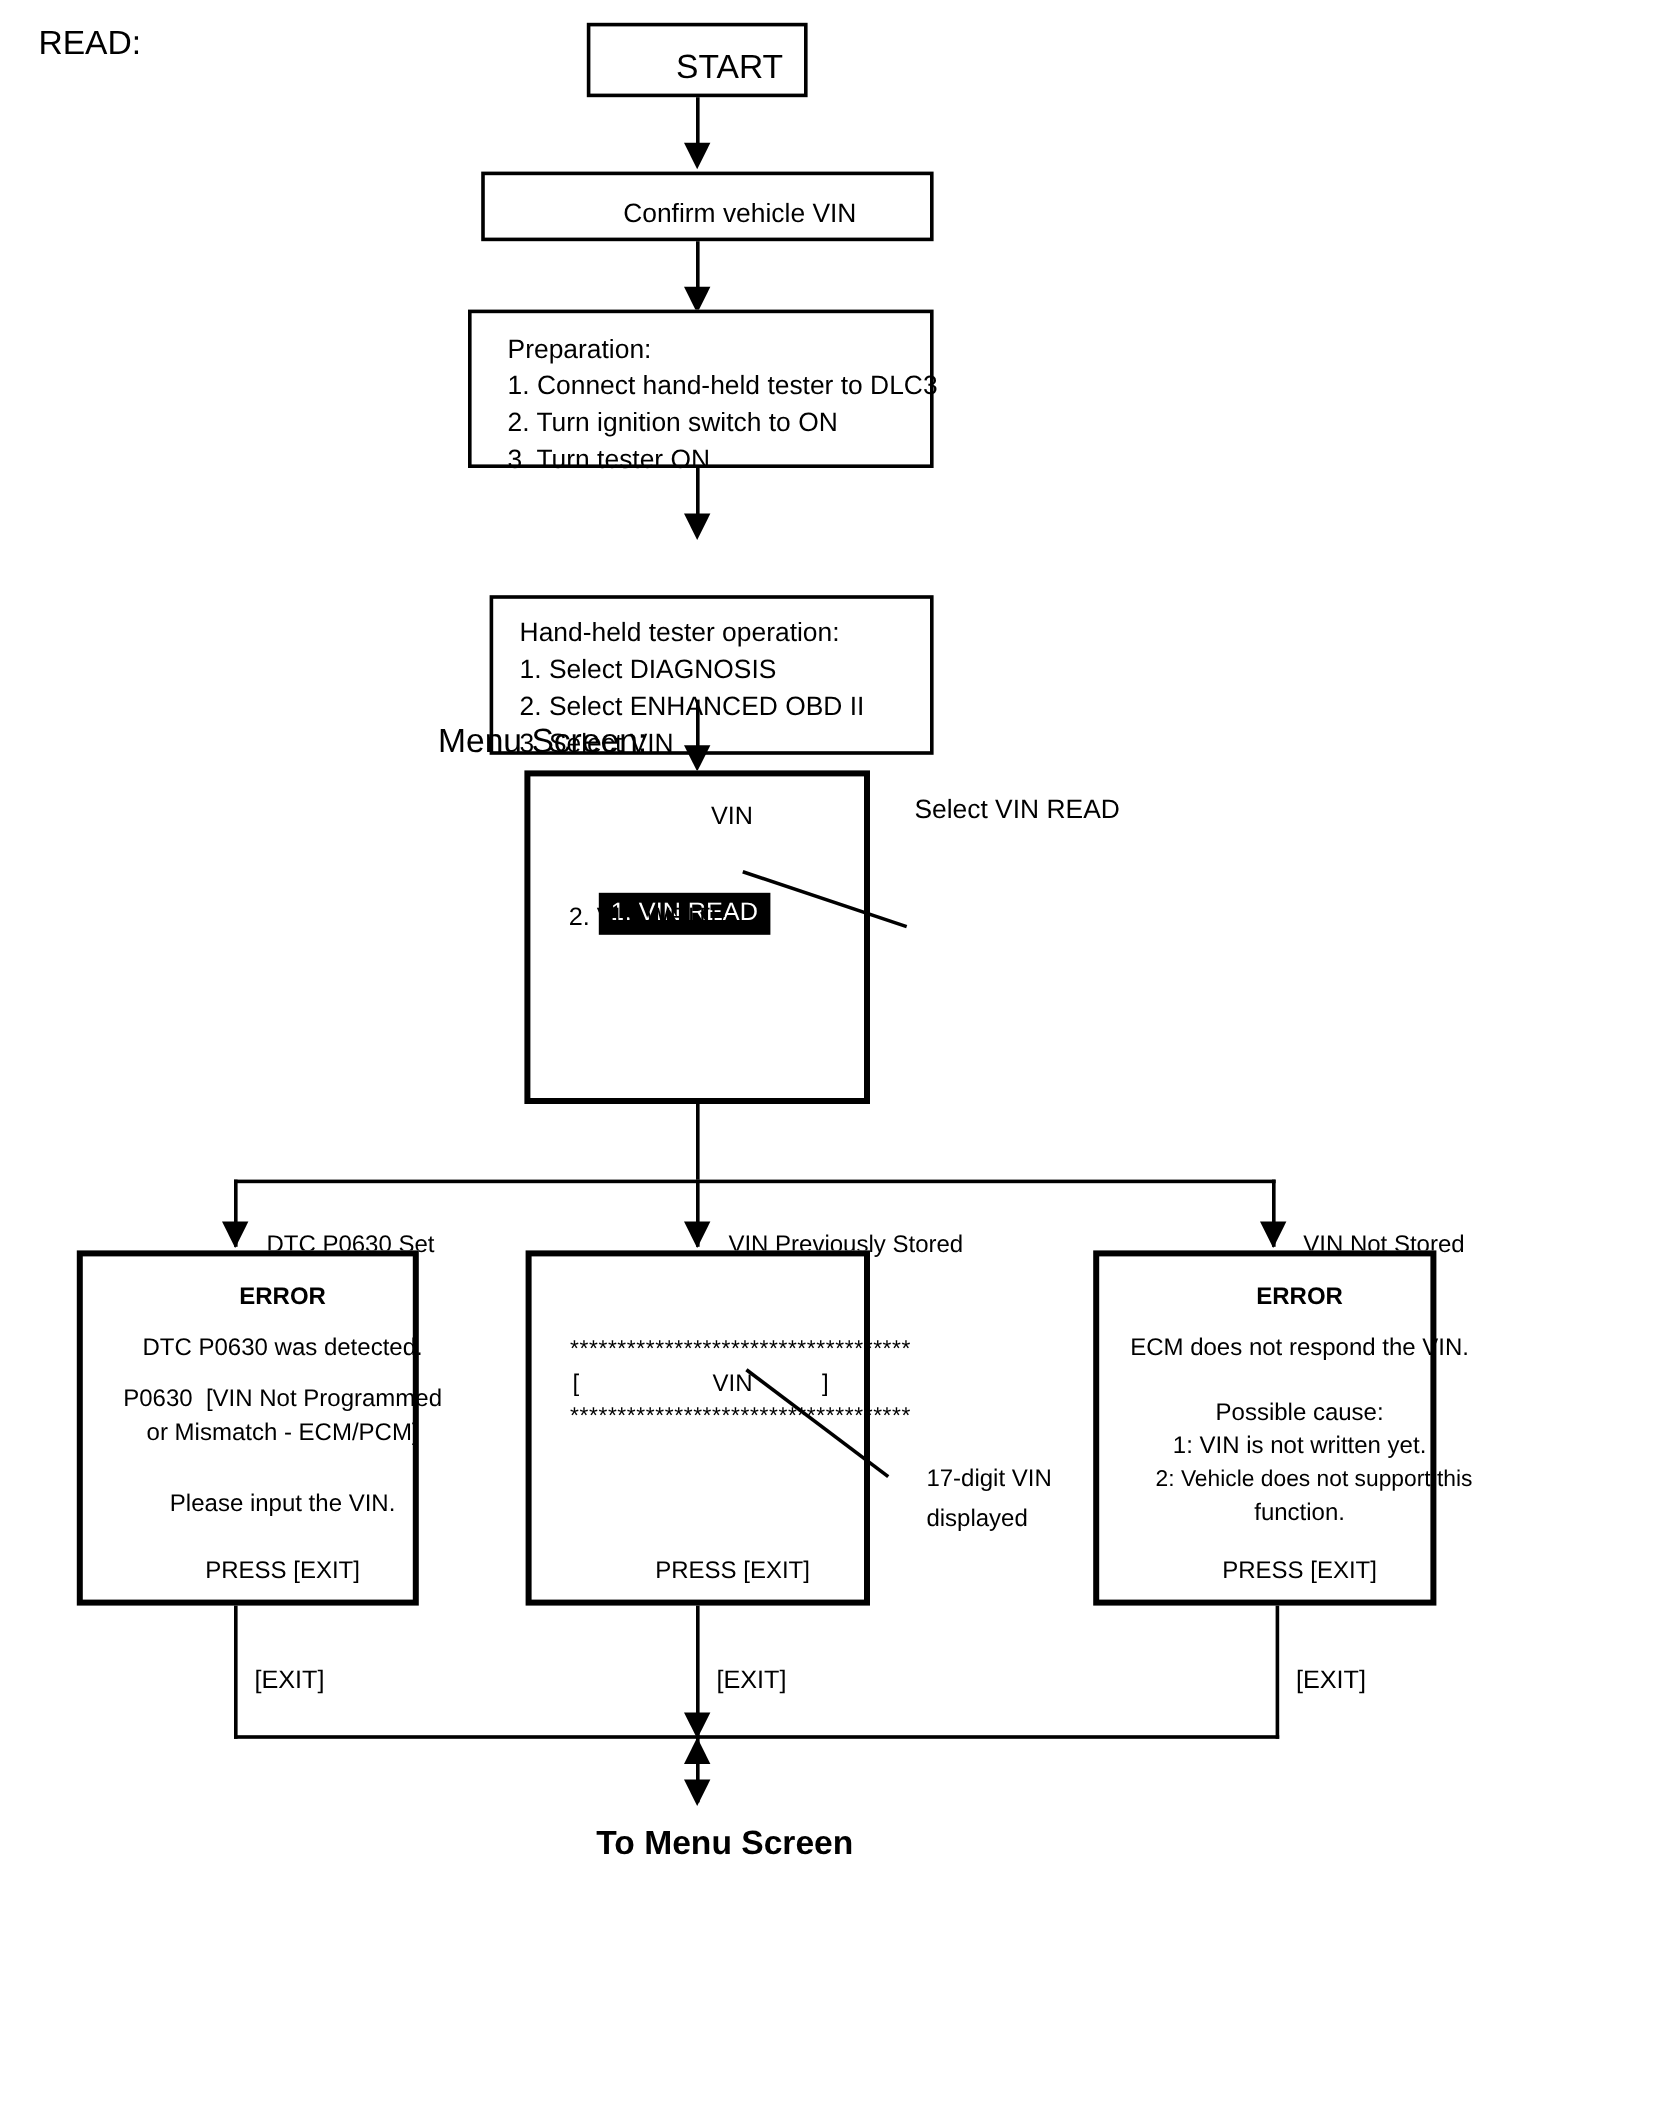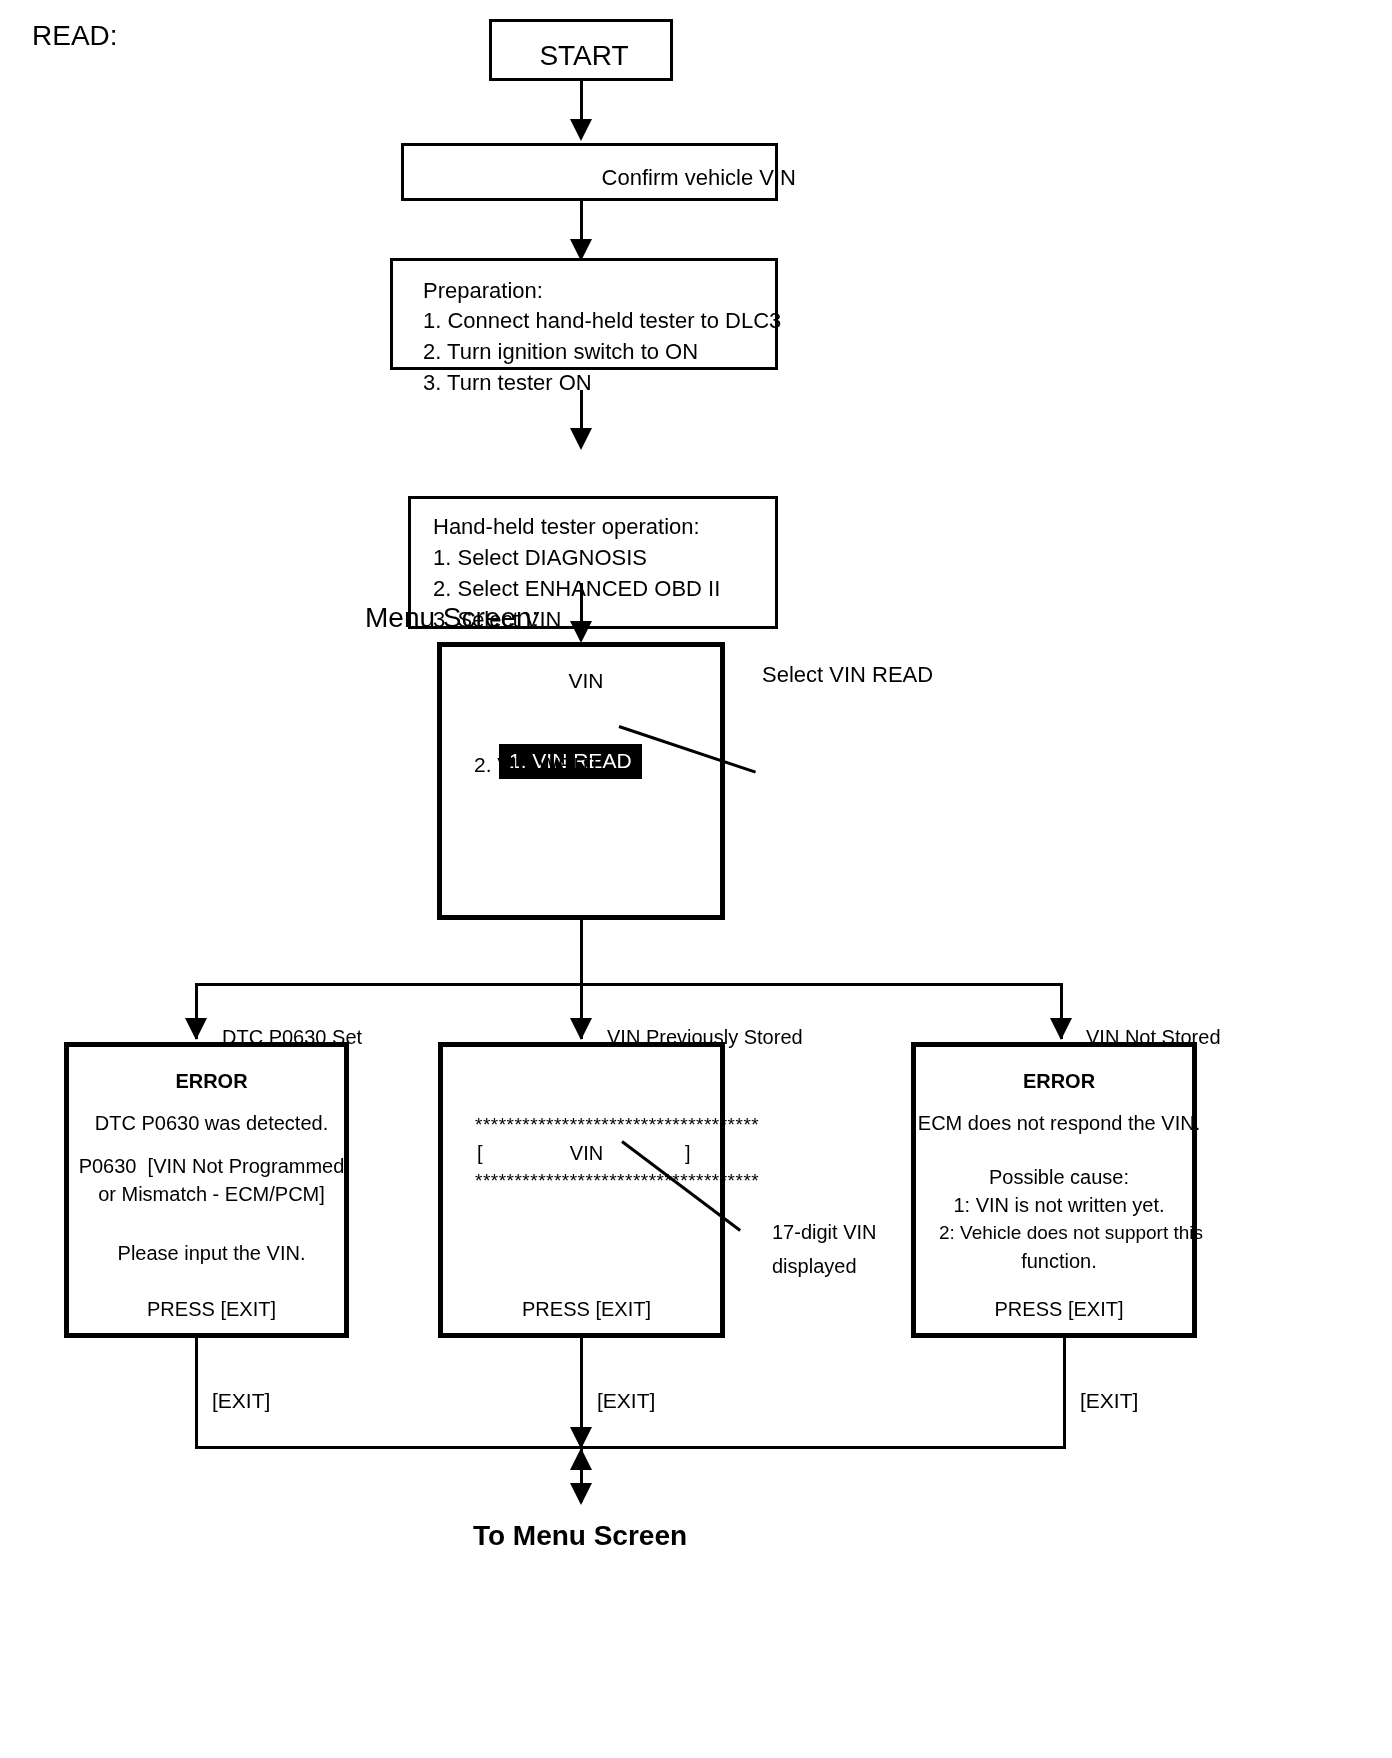--- a/index.html
+++ b/index.html
@@ -56,21 +56,21 @@
   .arrowhead.up {
     border-top: none;
     border-bottom: 22px solid #000;
   }
   .leader {
     position: absolute;
     transform-origin: 0 50%;
     height: 3px;
     background: #000;
   }
-  .center { text-align: center; }
+  .center { text-align: center; padding-left: 24px; }
   .hl {
     background: #000;
     color: #fff;
     padding: 1px 10px 3px 10px;
     display: inline-block;
   }
   .f28 { font-size: 28px; }
   .f22 { font-size: 22px; }
   .f21 { font-size: 21px; }
   .f20 { font-size: 20px; }
@@ -84,26 +84,26 @@
 
   <div class="lbl f28" style="left:32px; top:16px;">READ:</div>
 
   <div class="box" style="left:489px; top:19px; width:184px; height:62px;">
     <div class="box-text f28 center" style="left:0; top:13px; width:184px;">START</div>
   </div>
   <div class="vline" style="left:580px; top:81px; height:47px;"></div>
   <div class="arrowhead" style="left:570px; top:119px;"></div>
 
   <div class="box" style="left:401px; top:143px; width:377px; height:58px;">
-    <div class="box-text f22 center" style="left:15px; top:16px; width:377px;text-align:right;">Confirm vehicle VIN</div>
+    <div class="box-text f22 center" style="left:0; top:16px; width:377px;">Confirm vehicle VIN</div>
   </div>
   <div class="vline" style="left:580px; top:201px; height:47px;"></div>
   <div class="arrowhead" style="left:570px; top:239px;"></div>
 
-  <div class="box" style="left:390px; top:258px; width:388px; height:112px;">
+  <div class="box" style="left:390px; top:258px; width:388px; height:132px;">
     <div class="box-text f22" style="left:30px; top:14px;">Preparation:</div>
     <div class="box-text f22" style="left:30px; top:44px;">1. Connect hand-held tester to DLC3</div>
     <div class="box-text f22" style="left:30px; top:75px;">2. Turn ignition switch to ON</div>
     <div class="box-text f22" style="left:30px; top:106px;">3. Turn tester ON</div>
   </div>
   <div class="vline" style="left:580px; top:390px; height:47px;"></div>
   <div class="arrowhead" style="left:570px; top:428px;"></div>
 
   <div class="box" style="left:408px; top:450px; width:370px; height:133px;margin-top:46px;">
     <div class="box-text f22" style="left:22px; top:12px;">Hand-held tester operation:</div>

